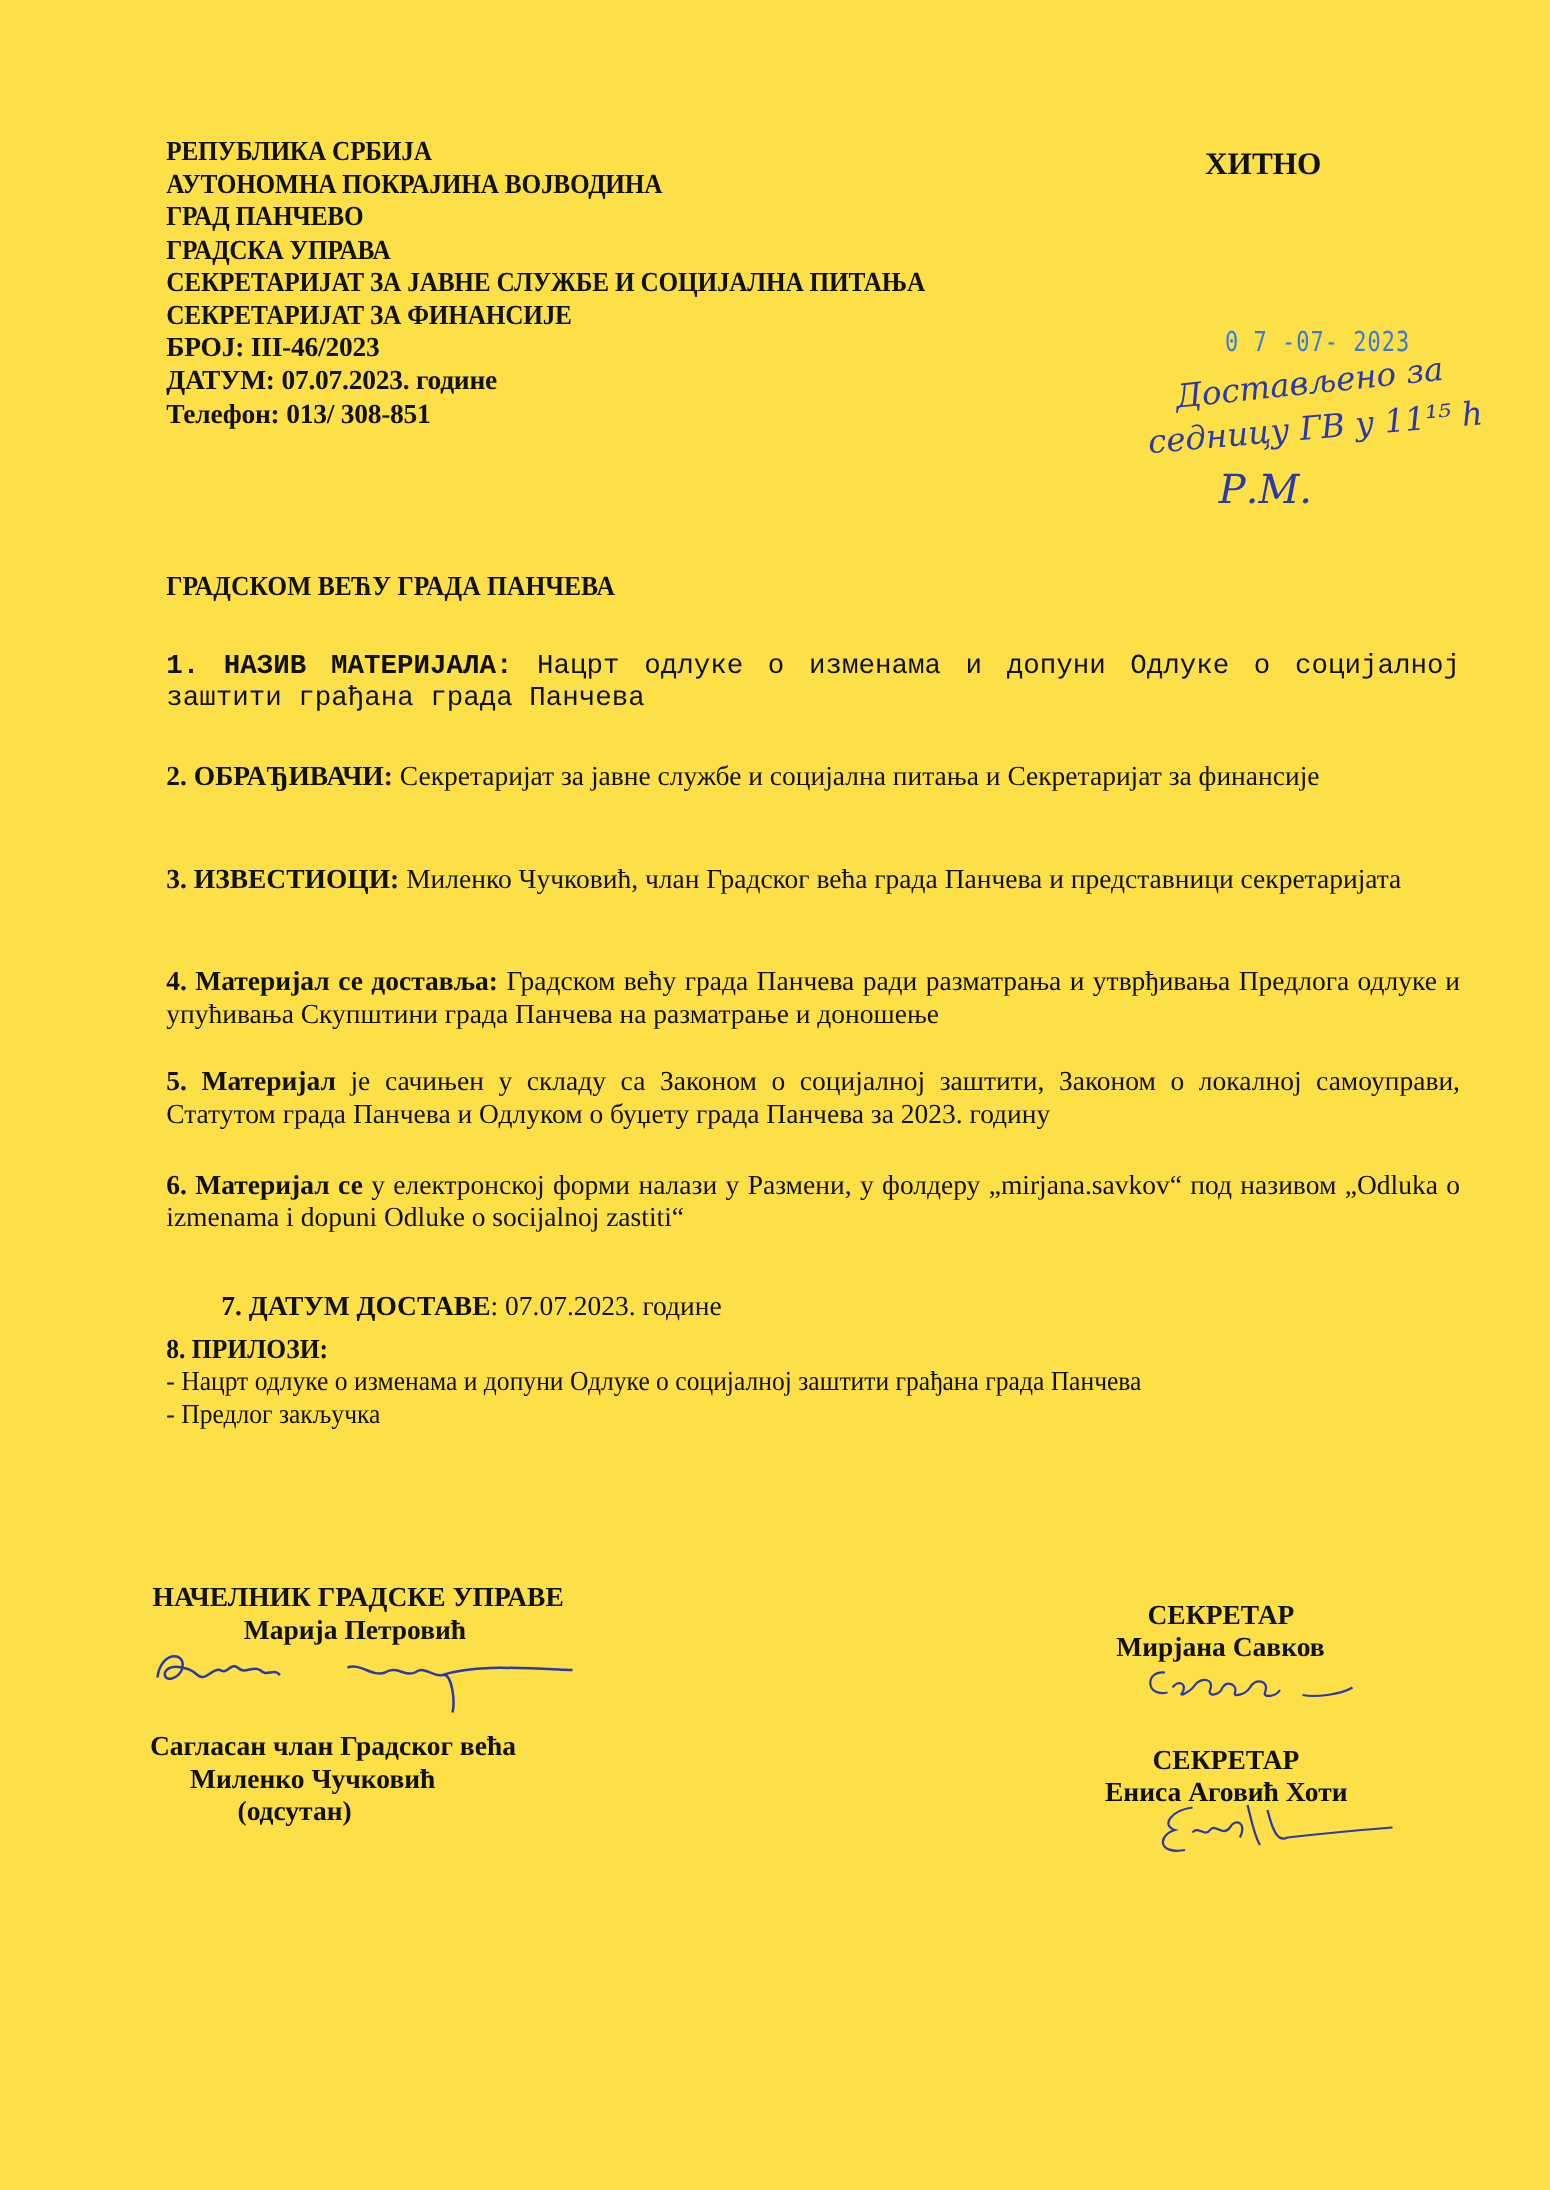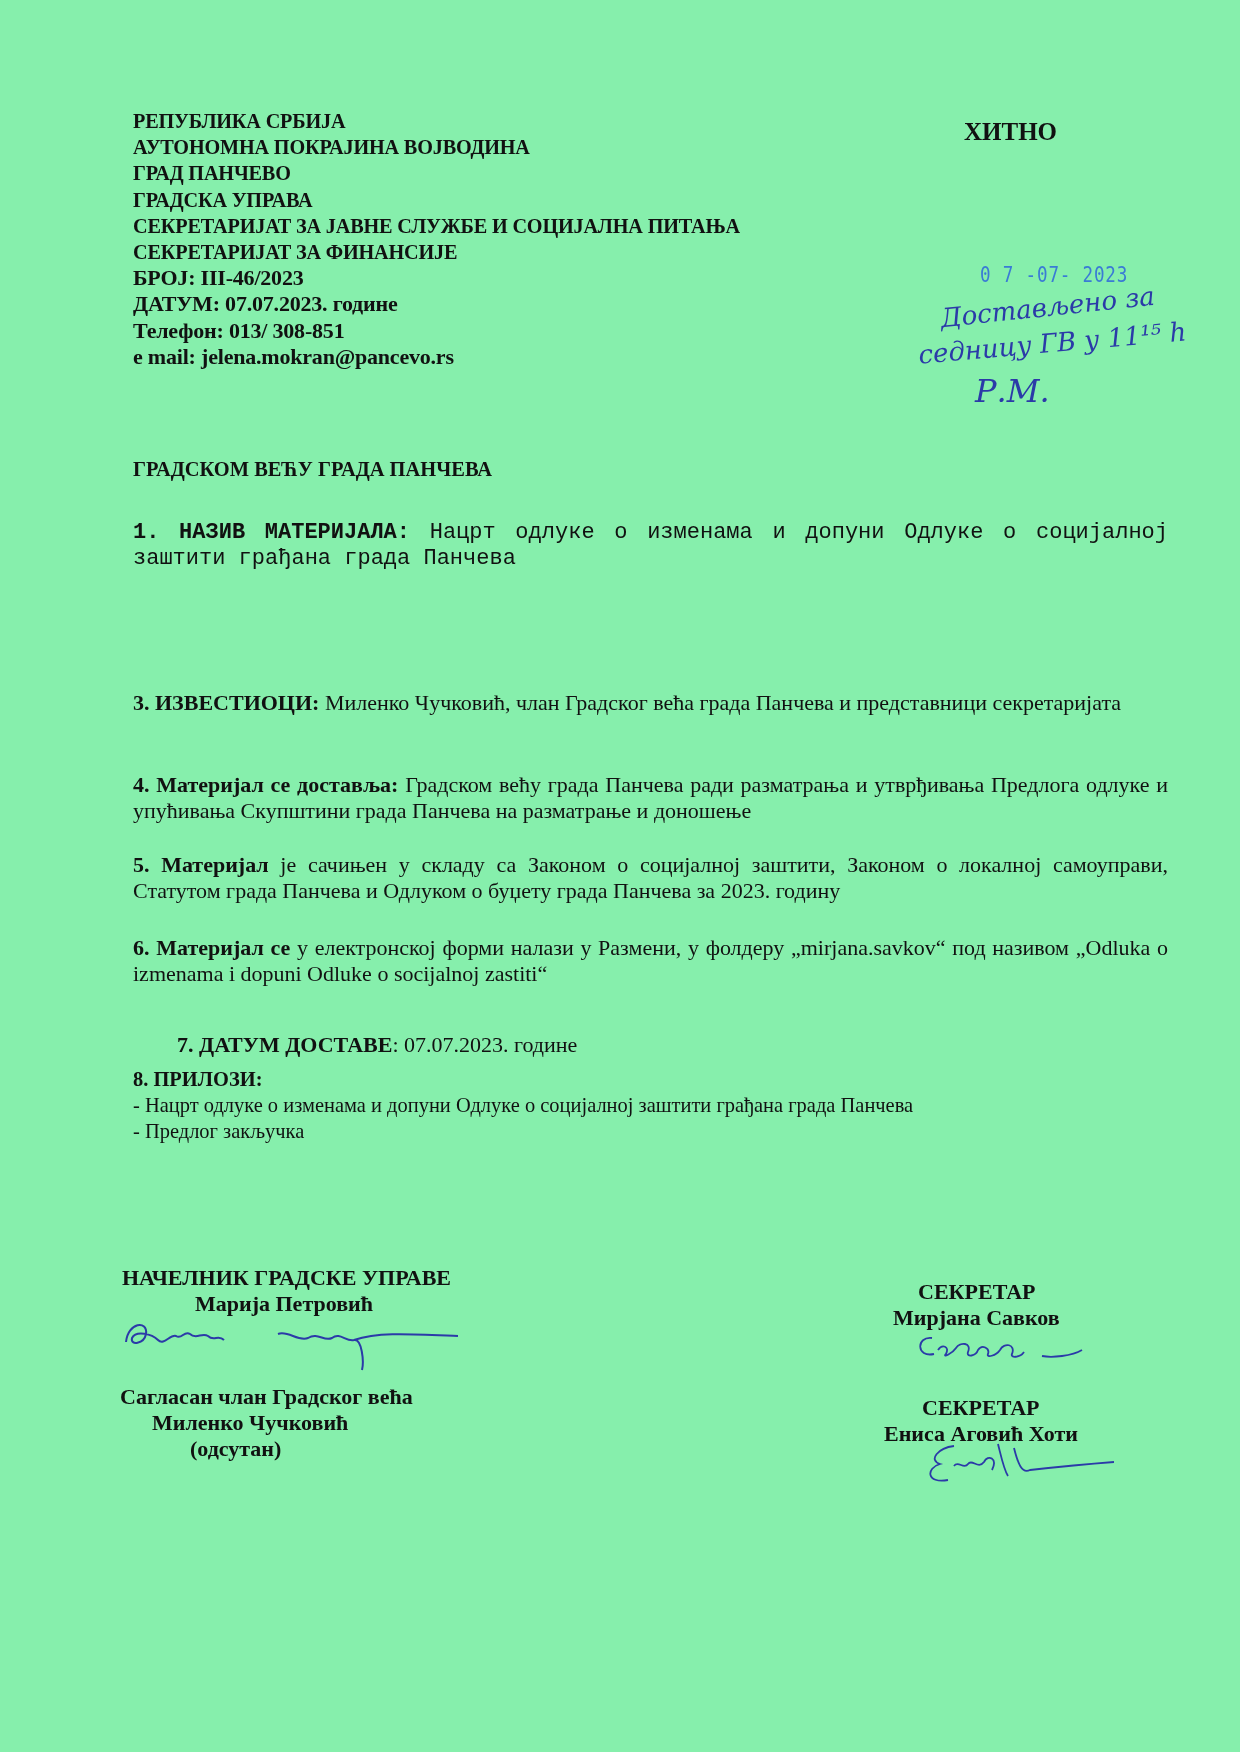--- a/index.html
+++ b/index.html
@@ -1,18 +1,18 @@
 <!DOCTYPE html>
 <html><head>
 <meta charset="utf-8">
 <style>
   html, body { margin:0; padding:0; background:#ffffff; }
   body { width:1240px; height:1752px; position:relative; overflow:hidden;
          font-family:"Liberation Serif", "DejaVu Serif", serif; color:#111; }
-  .page { position:absolute; left:0; top:0; width:1240px; height:1752px; background:#86efac; }
+  .page { position:absolute; left:0; top:0; width:1240px; height:1752px; background:#fde047; }
   .hdr { position:absolute; left:133px; top:108px; font-weight:bold; font-size:22px; line-height:26.2px; letter-spacing:-0.2px; }
   .hdr .cond { transform:scaleX(0.92); transform-origin:left; display:block; white-space:nowrap; }
   .urgent { position:absolute; left:964px; top:118px; font-weight:bold; font-size:25px; }
   .stamp { position:absolute; left:980px; top:262px; color:#3a7bd5; font-family:"DejaVu Sans Mono", monospace; font-size:22px; letter-spacing:1px; transform:scaleX(0.8); transform-origin:left; }
   .hand { position:absolute; color:#2b3aa8; font-family:"DejaVu Serif", serif; font-style:italic; }
   .addressee { position:absolute; left:133px; top:456px; font-weight:bold; font-size:22px; transform:scaleX(0.93); transform-origin:left; white-space:nowrap; }
   .item { position:absolute; left:133px; width:1035px; font-size:22px; line-height:26px; text-align:justify; }
   .item b { font-weight:bold; }
   .sig { position:absolute; font-weight:bold; font-size:22px; line-height:26px; white-space:nowrap; }
   .sigsvg { position:absolute; }
@@ -25,37 +25,39 @@
   <div class="hdr">
     <span class="cond">РЕПУБЛИКА СРБИЈА</span>
     <span class="cond">АУТОНОМНА ПОКРАЈИНА ВОЈВОДИНА</span>
     <span class="cond">ГРАД ПАНЧЕВО</span>
     <span class="cond">ГРАДСКА УПРАВА</span>
     <span class="cond">СЕКРЕТАРИЈАТ ЗА ЈАВНЕ СЛУЖБЕ И СОЦИЈАЛНА ПИТАЊА</span>
     <span class="cond">СЕКРЕТАРИЈАТ ЗА ФИНАНСИЈЕ</span>
     <span style="display:block">БРОЈ: III-46/2023</span>
     <span style="display:block">ДАТУМ: 07.07.2023. године</span>
     <span style="display:block">Телефон: 013/ 308-851</span>
-    <span style="display:block">e mail: jelena.mokran@pancevo.rs</span>
   </div>
 
   <div class="urgent">ХИТНО</div>
 
   <div class="stamp">0 7 -07- 2023</div>
 
   <div>
     <div class="hand" style="left:940px;top:292px;font-size:26px;transform:rotate(-6deg);">Достављено за</div>
     <div class="hand" style="left:918px;top:328px;font-size:26px;transform:rotate(-5deg);">седницу ГВ у 11¹⁵ h</div>
     <div class="hand" style="left:975px;top:372px;font-size:32px;">Р.М.</div>
   </div>
 
   <div class="addressee">ГРАДСКОМ ВЕЋУ ГРАДА ПАНЧЕВА</div>
 
   <div class="item" style="top:520px;font-family:Liberation Mono, monospace;">
     <b>1. НАЗИВ МАТЕРИЈАЛА:</b><span> Нацрт одлуке о изменама и допуни Одлуке о социјалној заштити грађана града Панчева</span>
+  </div>
+  <div class="item" style="top:608px;">
+    <b>2. ОБРАЂИВАЧИ:</b><span> Секретаријат за јавне службе и социјална питања и Секретаријат за финансије</span>
   </div>
   <div class="item" style="top:690px;">
     <b>3. ИЗВЕСТИОЦИ:</b><span> Миленко Чучковић, члан Градског већа града Панчева и представници секретаријата</span>
   </div>
   <div class="item" style="top:772px;">
     <b>4. Материјал се доставља:</b><span> Градском већу града Панчева ради разматрања и утврђивања Предлога одлуке и упућивања Скупштини града Панчева на  разматрање и доношење</span>
   </div>
   <div class="item" style="top:852px;">
     <b>5. Материјал</b><span> је сачињен у складу са Законом о социјалној заштити, Законом о локалној самоуправи, Статутом града Панчева и Одлуком о буџету града Панчева за 2023. годину</span>
   </div>

